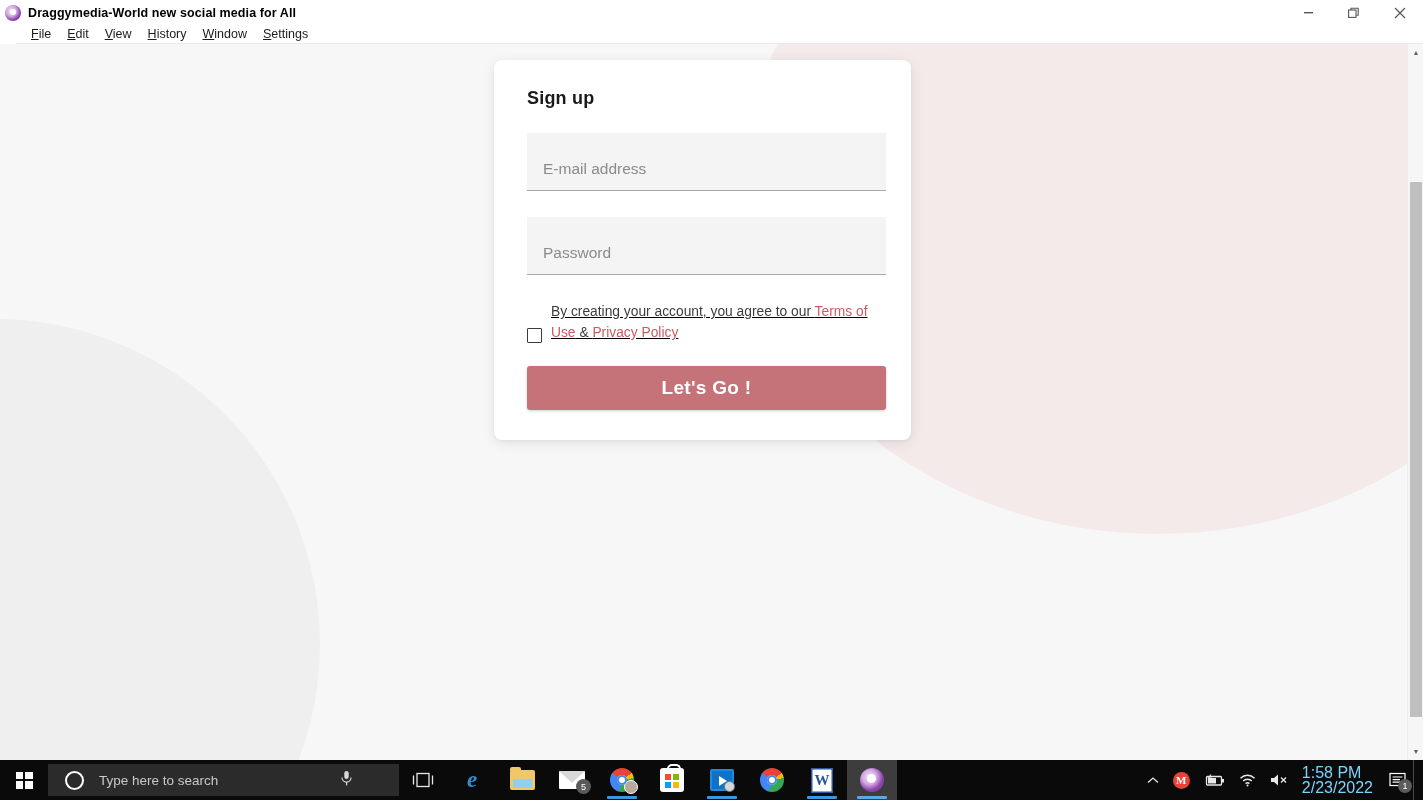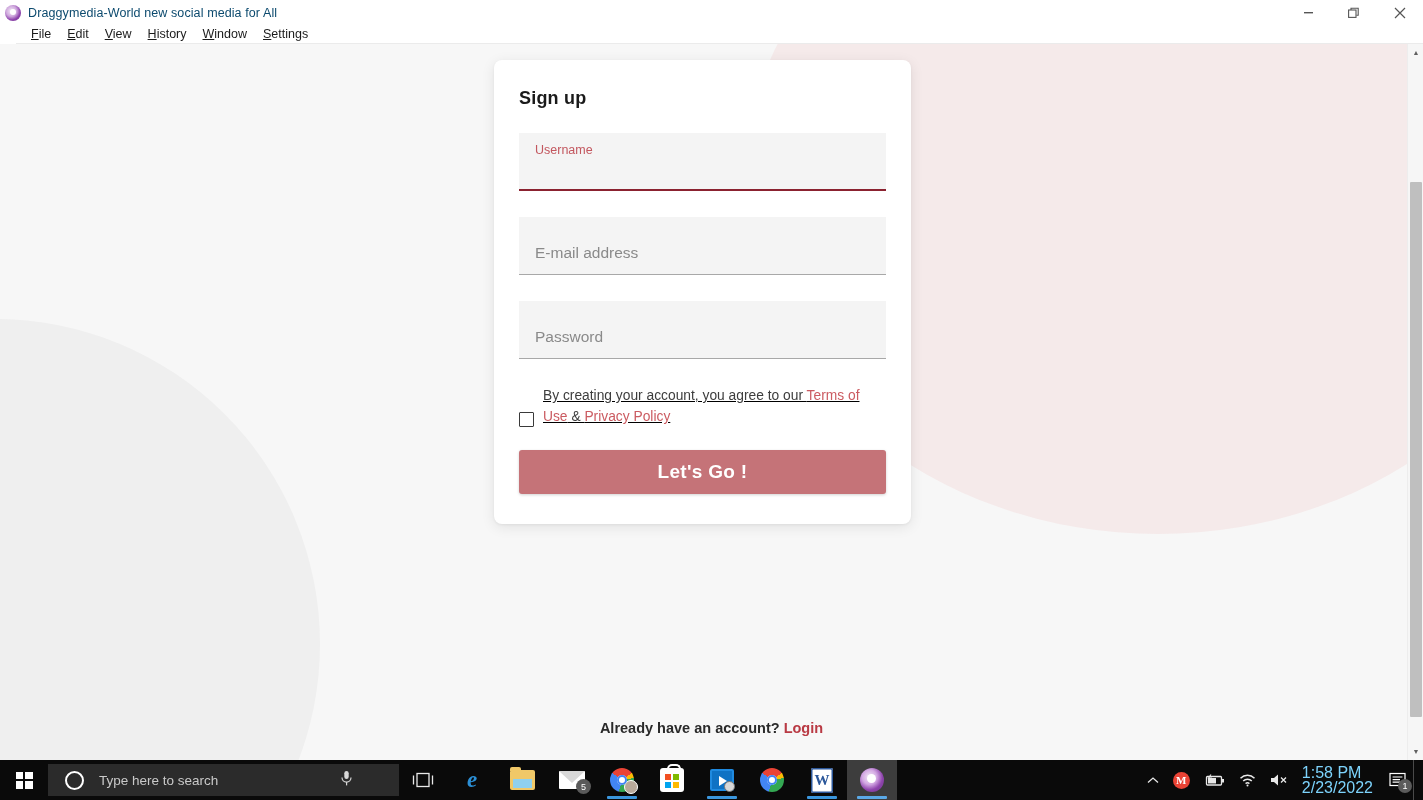--- a/index.html
+++ b/index.html
@@ -42,22 +42,22 @@
   #app-icon::after {
     content: "";
     position: absolute;
     left: 5px; top: 4px;
     width: 6px; height: 6px;
     border-radius: 50%;
     background: #ffffff;
   }
   #title-text {
     font-size: 12.5px;
-    color: #0c4a6e;
-    font-weight: 400;
+    color: #000000;
+    font-weight: 700;
     letter-spacing: 0.1px;
     white-space: nowrap;
   }
   #window-controls {
     position: absolute;
     right: 0; top: 0;
     height: 25px;
     display: flex;
   }
   .wc-btn {
@@ -115,21 +115,21 @@
   }
 
   
   #card {
     position: absolute;
     left: 494px; top: 16px;
     width: 417px;
     background: #ffffff;
     border-radius: 8px;
     box-shadow: 0 3px 14px rgba(0,0,0,0.09), 0 1px 3px rgba(0,0,0,0.05);
-    padding: 28px 25px 30px 25px;
+    padding: 28px 25px 30px 33px;
     z-index: 5;
   }
   #card-title {
     font-size: 18px;
     font-weight: bold;
     color: #1a1a1a;
     margin-bottom: 24px;
     letter-spacing: 0.2px;
   }
 
@@ -591,24 +591,20 @@
 
   <div id="viewport">
 
     <div id="blob-pink"></div>
     <div id="blob-gray"></div>
 
     <div id="card">
       <div id="card-title">Sign up</div>
 
       
-      <div class="field focused">
-        <span class="float-label">Username</span>
-        <span class="caret-area"></span>
-      </div>
 
       
       <div class="field">
         <span class="placeholder">E-mail address</span>
       </div>
 
       
       <div class="field">
         <span class="placeholder">Password</span>
       </div>
@@ -621,24 +617,20 @@
       <div id="terms-row">
         <div id="terms-checkbox"></div>
         <div id="terms-text">
           <span>By creating your account, you agree to our </span><a href="#">Terms of Use</a><span> &amp; </span><a href="#">Privacy Policy</a>
         </div>
       </div>
 
       <button id="submit-btn">Let's Go !</button>
     </div>
 
-    <div id="footer-line">
-      <span>Already have an account?</span>
-      <a href="#" class="login-link">Login</a>
-    </div>
   </div>
 
   <div id="scrollbar">
     <div class="sb-arrow" id="sb-up">▲</div>
     <div id="sb-thumb"></div>
     <div class="sb-arrow" id="sb-down">▼</div>
   </div>
 
   <div id="taskbar">
 

